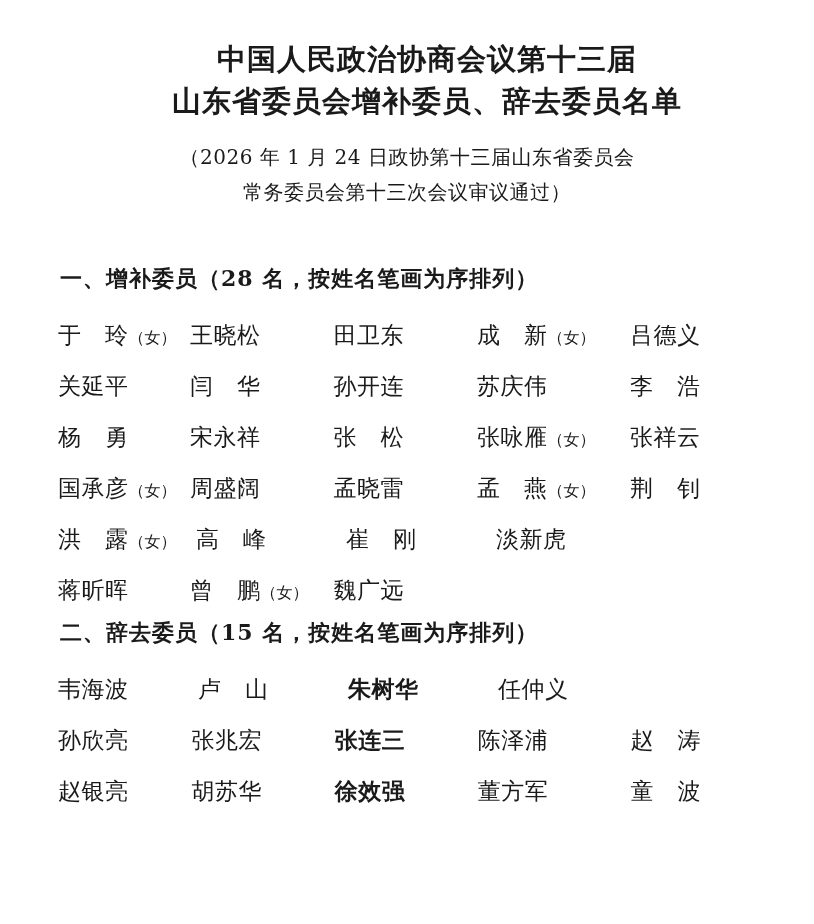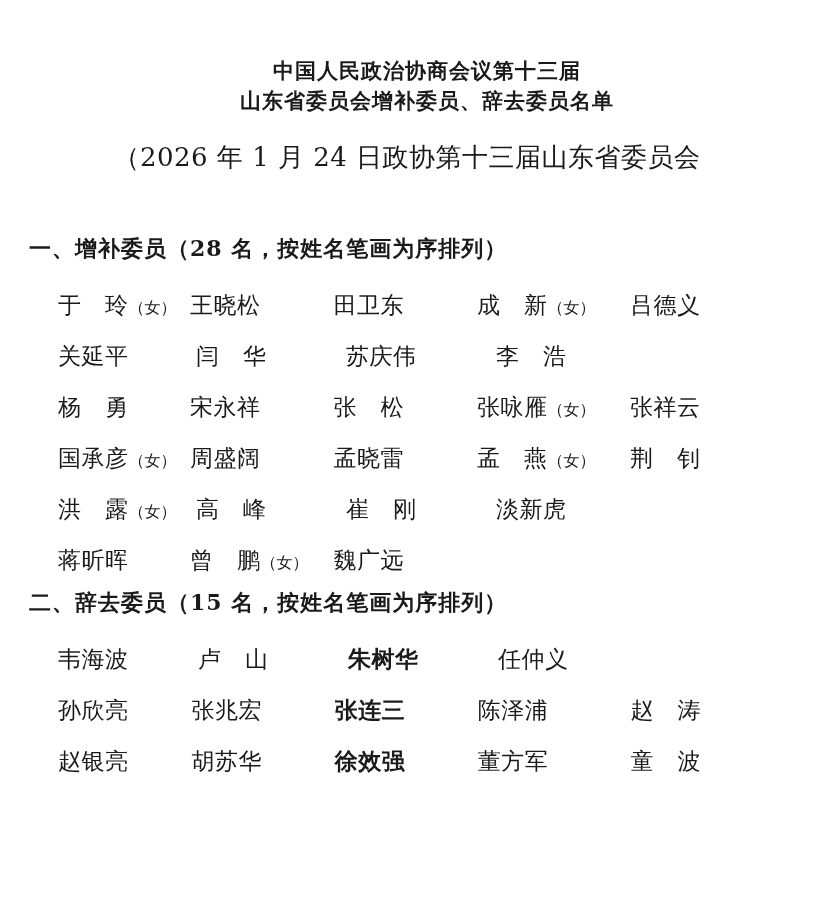--- a/index.html
+++ b/index.html
@@ -19,47 +19,47 @@
     height: 924px;
     position: relative;
     box-sizing: border-box;
     padding: 0;
   }
   .title-block {
     text-align: center;
     padding-top: 38px;
   }
   .doc-title {
-    font-size: 21px;
+    font-size: 29px;
     font-weight: bold;
     letter-spacing: 1px;
     line-height: 1.45;
-    margin: 18px;
+    margin: 0;
     font-family: "DejaVu Serif", "Liberation Serif", serif;
     padding-left: 40px;
   }
   .doc-title .line {
     display: block;
   }
   .subtitle {
     margin-top: 18px;
-    font-size: 26px;
+    font-size: 20px;
     line-height: 1.75;
     letter-spacing: 0.5px;
   }
   .subtitle .line {
     display: block;
   }
   .section {
     margin-top: 10px;
   }
   .section-heading {
     font-size: 22px;
     font-weight: bold;
-    padding-left: 29px;
+    padding-left: 60px;
     letter-spacing: 1px;
     margin-bottom: 6px;
   }
   .first-section-heading {
     margin-top: 54px;
   }
   .second-section-heading {
     margin-top: 12px;
   }
   .names-grid {
@@ -104,38 +104,40 @@
 
 <div class="page">
 
   <div class="title-block">
     <h1 class="doc-title">
       <span class="line">中国人民政治协商会议第十三届</span>
       <span class="line">山东省委员会增补委员、辞去委员名单</span>
     </h1>
     <div class="subtitle">
       <span class="line">（2026 年 1 月 24 日政协第十三届山东省委员会</span>
+      <span class="line">常务委员会第十三次会议审议通过）</span>
     </div>
   </div>
 
   <div class="section">
     <div class="section-heading first-section-heading">一、增补委员（28 名，按姓名笔画为序排列）</div>
     <div class="names-grid sec1">
 
       <div class="name-row">
         <div class="name-cell"><span>于　玲</span><span class="gender">（女）</span></div>
         <div class="name-cell"><span>王晓松</span><span class="gender"></span></div>
         <div class="name-cell"><span>田卫东</span><span class="gender"></span></div>
         <div class="name-cell"><span>成　新</span><span class="gender">（女）</span></div>
         <div class="name-cell"><span>吕德义</span><span class="gender"></span></div>
       </div>
 
       <div class="name-row">
         <div class="name-cell"><span>关延平</span><span class="gender"></span></div>
         <div class="name-cell"><span>闫　华</span><span class="gender"></span></div>
+        <div class="name-cell"><span>孙开连</span><span class="gender"></span></div>
         <div class="name-cell"><span>苏庆伟</span><span class="gender"></span></div>
         <div class="name-cell"><span>李　浩</span><span class="gender"></span></div>
       </div>
 
       <div class="name-row">
         <div class="name-cell"><span>杨　勇</span><span class="gender"></span></div>
         <div class="name-cell"><span>宋永祥</span><span class="gender"></span></div>
         <div class="name-cell"><span>张　松</span><span class="gender"></span></div>
         <div class="name-cell"><span>张咏雁</span><span class="gender">（女）</span></div>
         <div class="name-cell"><span>张祥云</span><span class="gender"></span></div>

